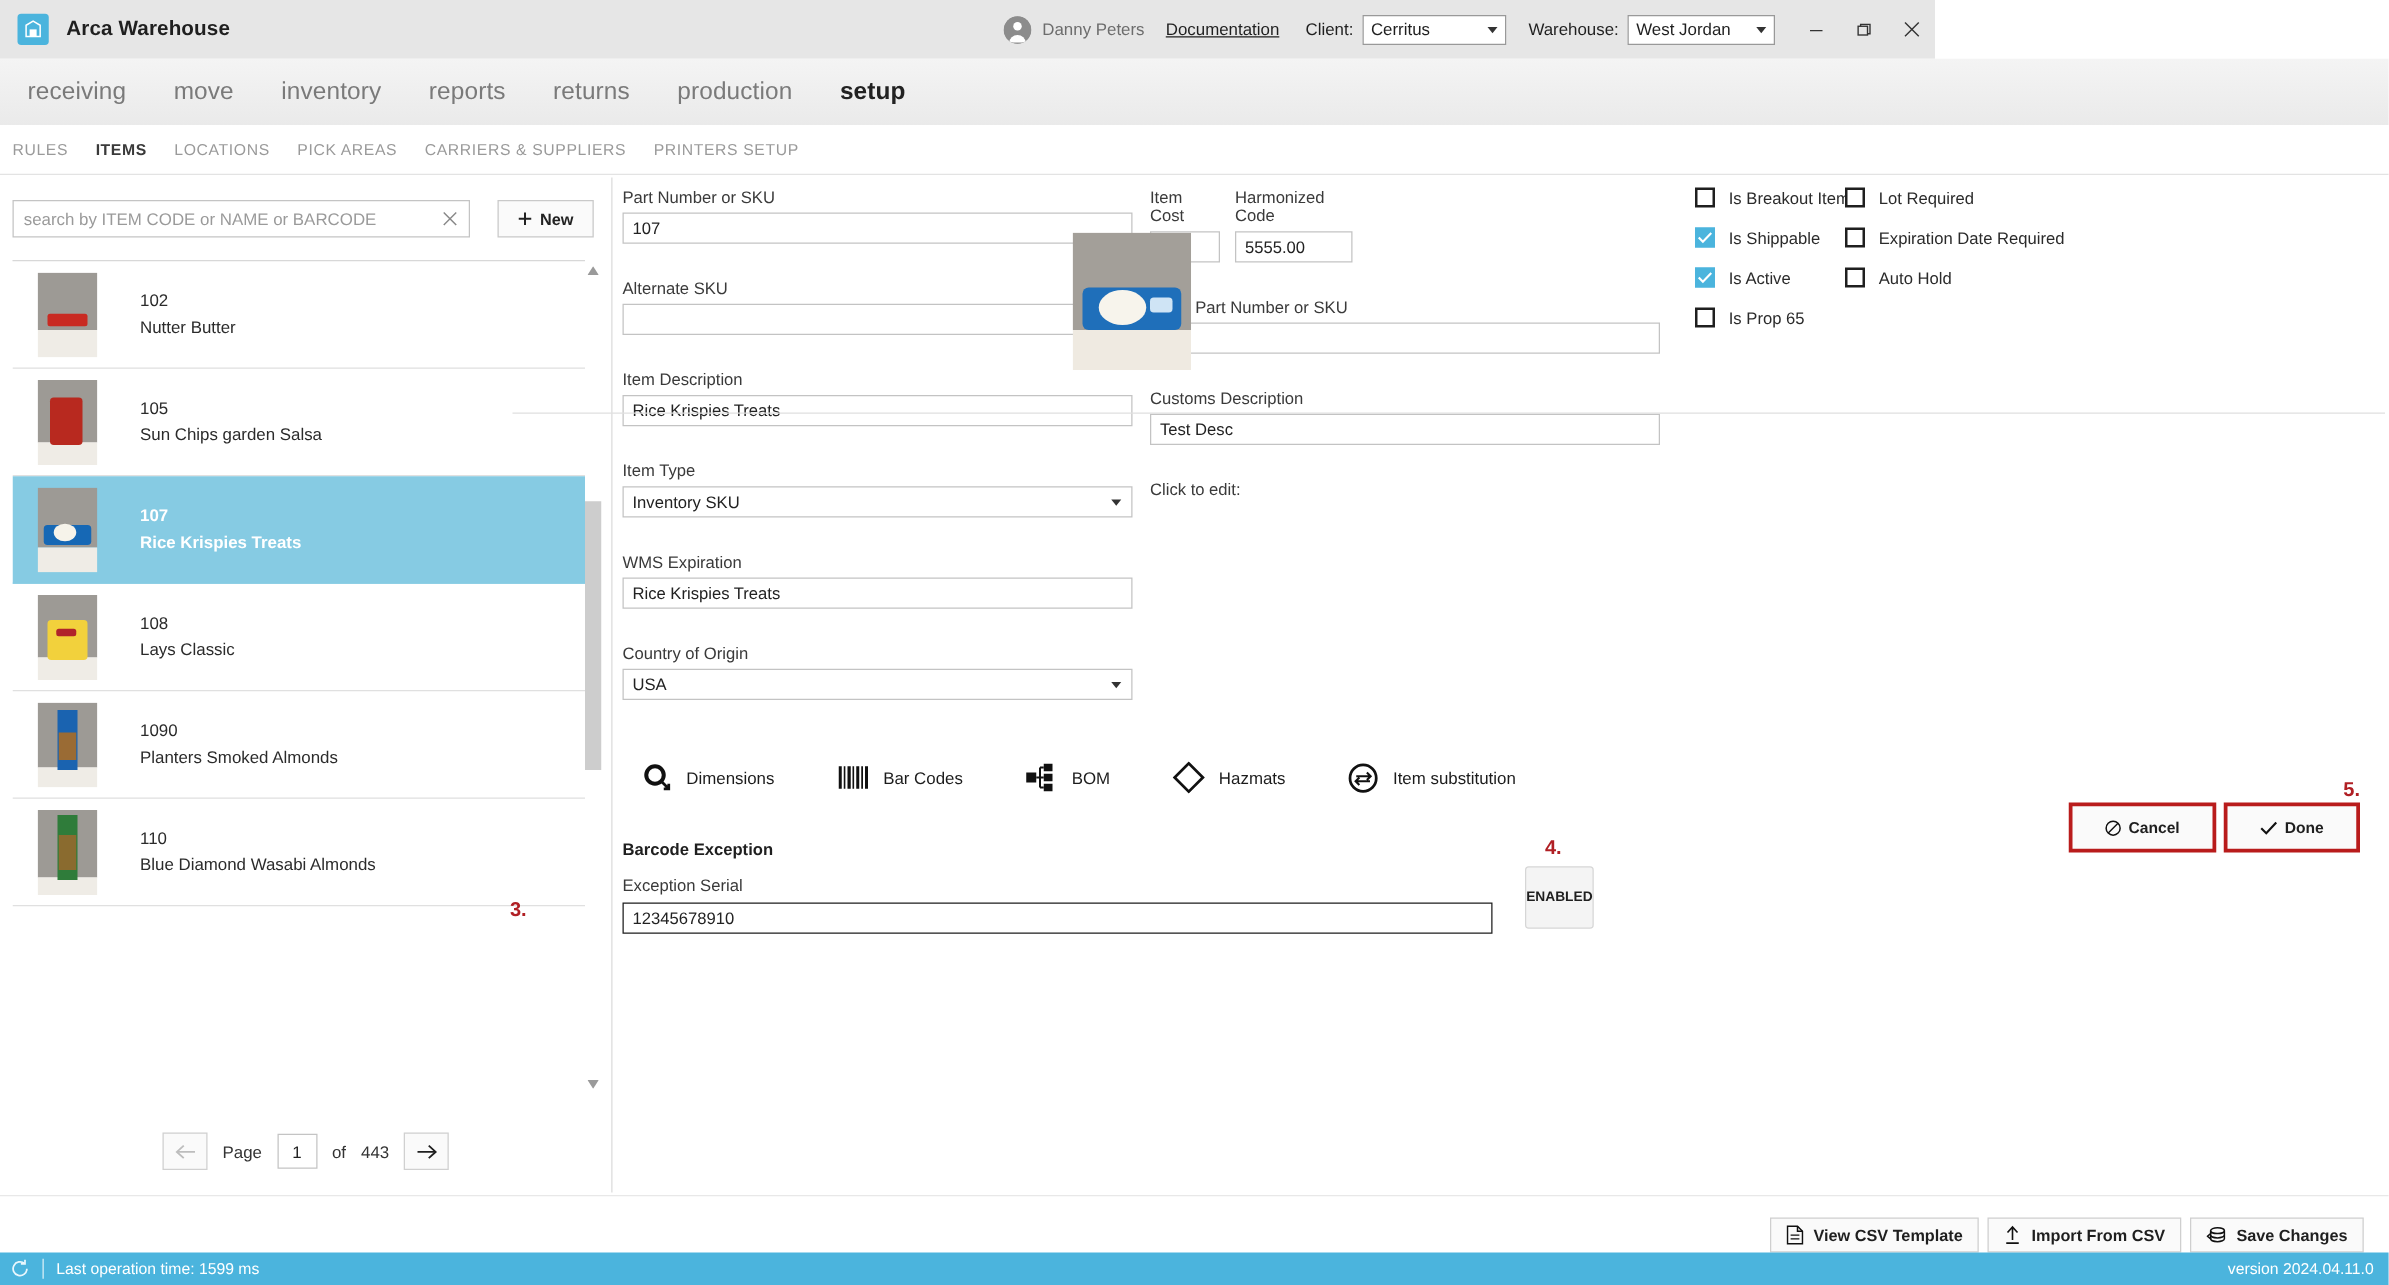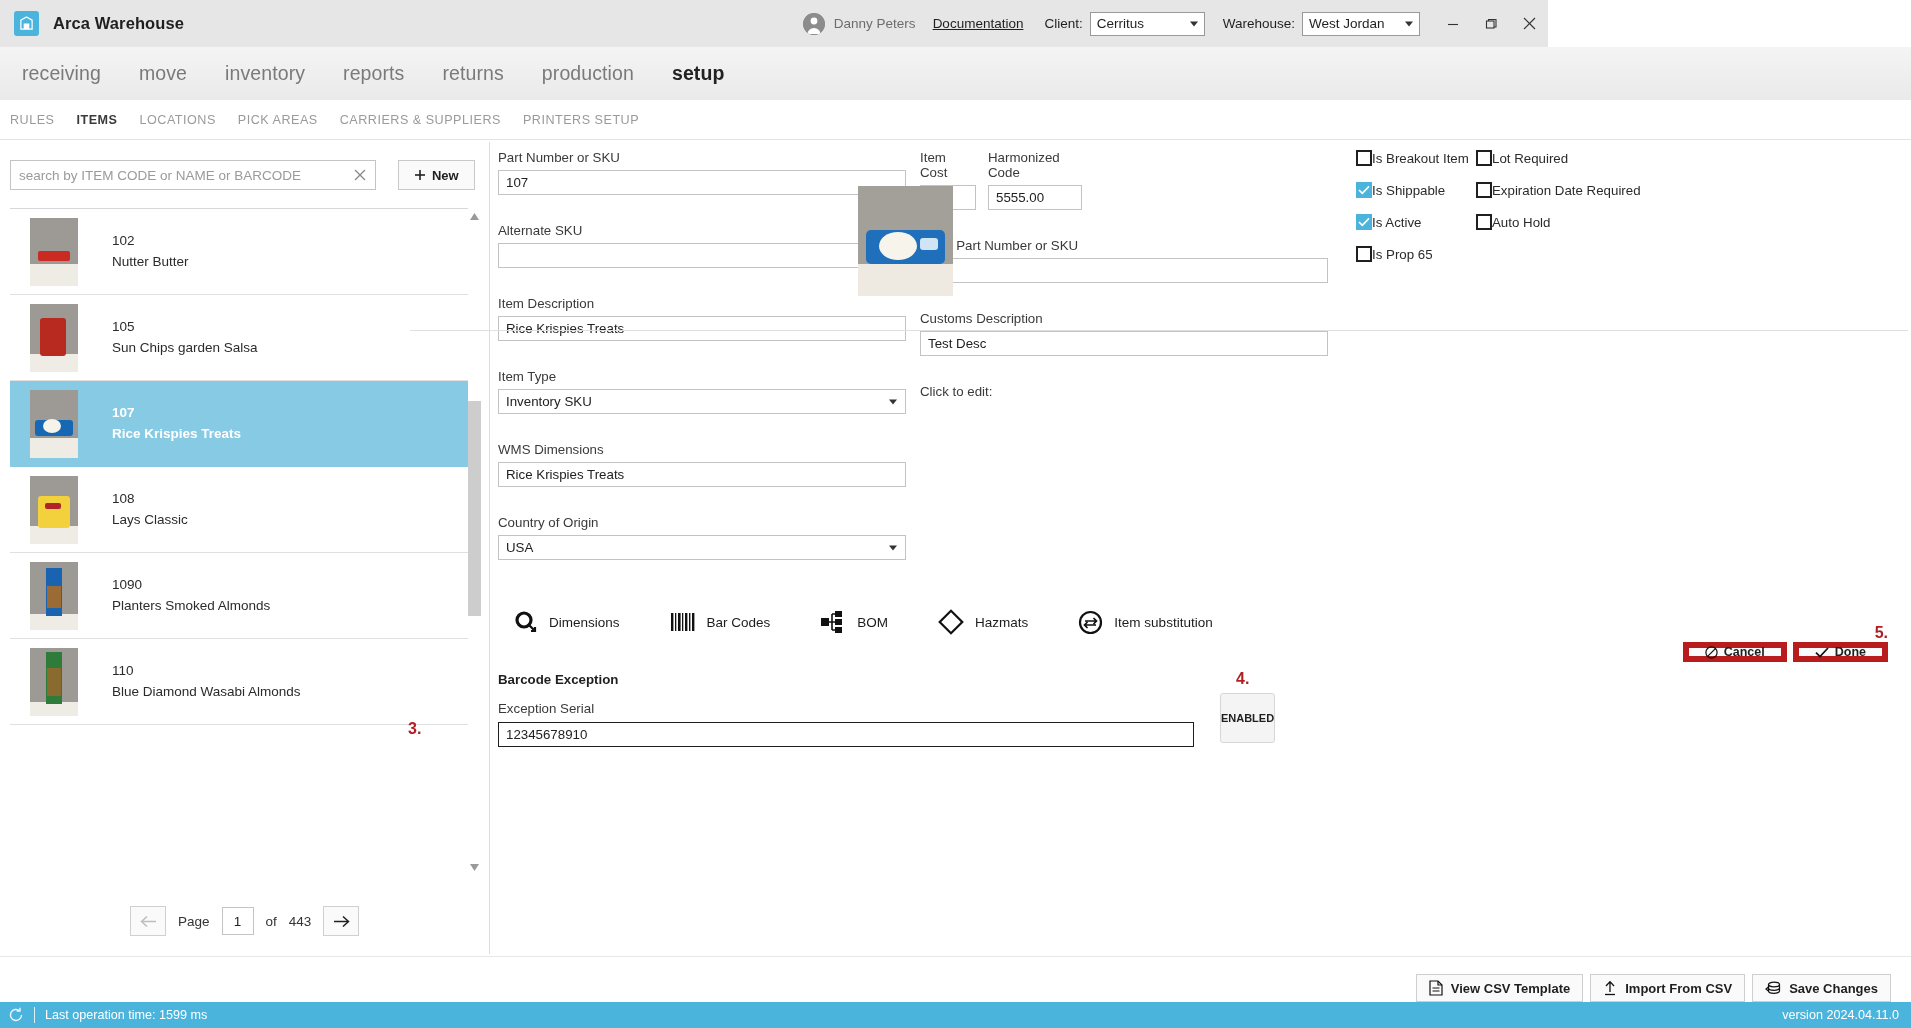--- a/index.html
+++ b/index.html
@@ -144,21 +144,21 @@
   .fld-select .caret {
     position:absolute; right:8px; top:50%; transform:translateY(-50%);
     width:0;height:0;border-left:4px solid transparent;border-right:4px solid transparent;border-top:5px solid #333;
   }
   .col-left { position:absolute; left:0; top:0; width:408px; }
   .col-mid  { position:absolute; left:422px; top:0; width:408px; }
   .col-right{ position:absolute; left:858px; top:0; width:420px; }
   .fgroup { margin-bottom:28px; }
 
   .chk-grid { display:grid; grid-template-columns:120px auto; row-gap:16px; column-gap:0px; }
-  .chk-cell { display:flex; align-items:flex-end; gap:0; }
+  .chk-cell { display:flex; align-items:flex-end; gap:11px; }
   .chk-box { width:16px;height:16px;border:2px solid #1f1f1f;background:#fff; flex:0 0 16px;
              display:flex;align-items:center;justify-content:center;cursor:pointer;}
   .chk-box.checked { background:#4bb4dd; border-color:#4bb4dd; }
   .chk-label { font-size:13.3px; color:#2b2b2b; white-space:nowrap; }
 
   .divider { position:absolute; left:410px; top:330px; width:1498px; height:1px; background:#e0e0e0; }
 
   
   .tabstrip { position:absolute; left:498px; top:595px; display:flex; align-items:center; }
   .tab {
@@ -179,23 +179,23 @@
   .enabled-btn {
     position:absolute; left:722px; top:21px; width:55px; height:50px;
     background:#f4f4f4; border:1px solid #d6d6d6; border-radius:3px;
     display:flex; align-items:center; justify-content:center;
     font-size:11px; font-weight:bold; color:#1f1f1f; cursor:pointer;
   }
   .step-num { position:absolute; color:#b01f24; font-weight:bold; font-size:16px; }
 
   .cd-buttons { position:absolute; right:20px; top:-30px; display:flex; gap:6px; }
   .cd-btn {
-    min-width:72px; height:20px; border:6px solid #b91c1c; background:#fafafa;
+    min-width:72px; height:40px; border:3px solid #b91c1c; background:#fafafa;
     display:flex; align-items:center; justify-content:center; gap:6px;
-    font-size:12.5px; color:#1f1f1f; font-weight:bold; cursor:pointer; padding:0 16px;
+    font-size:12.5px; color:#1f1f1f; font-weight:bold; cursor:pointer; padding:0 26px;
   }
 
   
   .bottombar {
     position:absolute; left:0; bottom:26px; width:1911px; height:46px; background:#fff;
     border-top:1px solid #e8e8e8; display:flex; align-items:flex-end; justify-content:flex-end;
     padding-right:20px; gap:7px;
   }
   .bb-btn {
     height:28px; border:1px solid #cfcfcf; background:#fafafa; display:flex; align-items:center;
@@ -439,21 +439,21 @@
         <input class="fld-input" value="Rice Krispies Treats" style="">
       </div>
       <div class="fgroup">
         <span class="fld-label">Item Type</span>
         <div class="fld-select">
           <span>Inventory SKU</span>
           <span class="caret"></span>
         </div>
       </div>
       <div class="fgroup">
-        <span class="fld-label">WMS Dimensions</span>
+        <span class="fld-label">WMS Expiration</span>
         <input class="fld-input" value="Rice Krispies Treats" style="">
       </div>
       <div class="fgroup">
         <span class="fld-label">Country of Origin</span>
         <div class="fld-select">
           <span>USA</span>
           <span class="caret"></span>
         </div>
       </div>
     </div>

